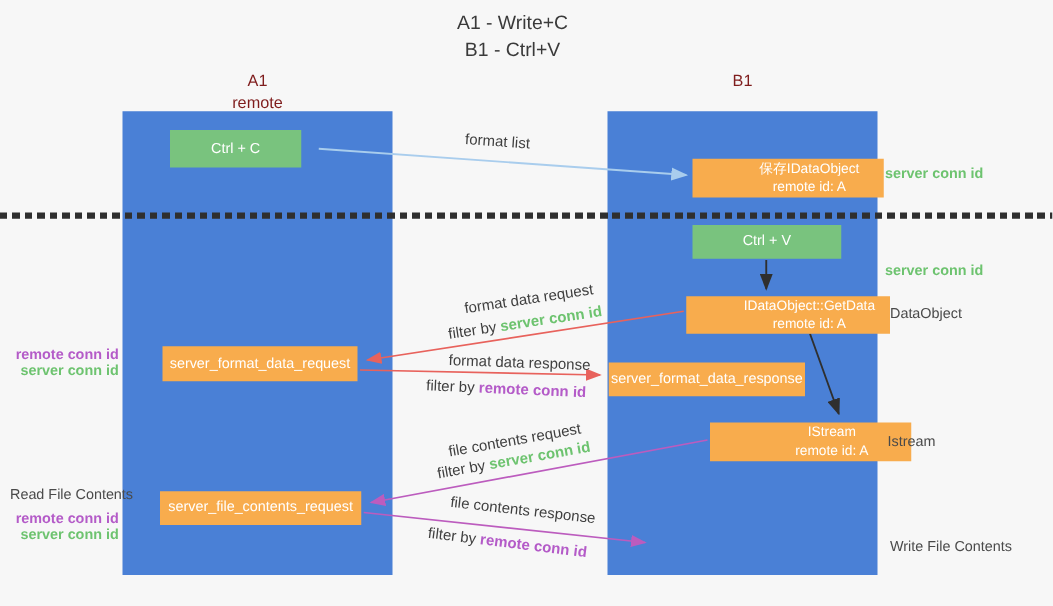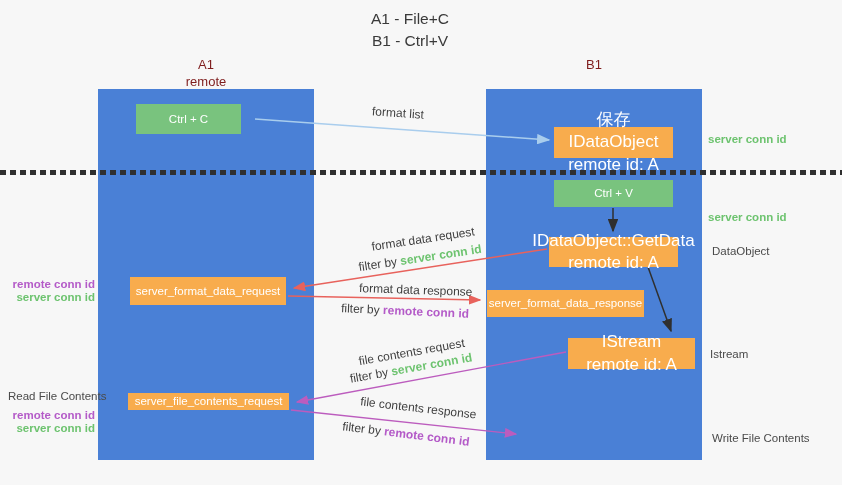--- a/index.html
+++ b/index.html
@@ -27,39 +27,39 @@
   .divider{
     left:0;top:170px;width:842px;height:5px;
     background:repeating-linear-gradient(90deg,var(--arrow-black,#2F2F2F) 0 6px,transparent 6px 10px);
   }
   .node{
     display:flex;flex-direction:column;align-items:center;justify-content:center;
     color:#fff;text-align:center;line-height:1.3;font-size:11.5px;
   }
   .node.orange{background:var(--node-orange,#F8AC4D);}
   .node.green{background:var(--node-green,#79C37E);}
-  .node.small{font-size:17px;}
+  .node.small{font-size:11px;padding-left:34px;}
   .flow-label{
     font-size:12px;color:var(--text-dark,#3F3F3F);white-space:nowrap;
   }
   .kw-green{color:var(--text-green,#6DC36F);font-weight:bold;}
   .kw-purple{color:var(--text-purple,#B45BC8);font-weight:bold;}
   .side-label{font-size:11.5px;white-space:nowrap;color:#4a4a4a;}
   .side-label.green{color:var(--text-green,#6DC36F);font-weight:bold;}
   .side-label.purple{color:var(--text-purple,#B45BC8);font-weight:bold;}
   .right-align{width:95px;text-align:right;left:0;}
   svg.arrows{left:0;top:0;pointer-events:none;}
 </style>
 </head>
 <body>
 
 <div class="canvas">
 
   <div class="abs title">
-    <div>A1 - File+C</div>
+    <div>A1 - Write+C</div>
     <div>B1 - Ctrl+V</div>
   </div>
 
   <div class="abs lane-header" style="left:146px;">
     <div>A1</div>
     <div>remote</div>
   </div>
   <div class="abs lane-header" style="left:534px;">
     <div>B1</div>
   </div>
@@ -117,21 +117,21 @@
 
   <div class="abs node orange" style="left:487px;top:290px;width:157px;height:27px;">
     <span>server_format_data_response</span>
   </div>
 
   <div class="abs node orange small" style="left:568px;top:338px;width:127px;height:31px;">
     <span>IStream</span>
     <span>remote id: A</span>
   </div>
 
-  <div class="abs node orange" style="left:128px;top:393px;width:161px;height:17px;">
+  <div class="abs node orange" style="left:128px;top:393px;width:161px;height:27px;">
     <span>server_file_contents_request</span>
   </div>
 
 
   <div class="abs flow-label" style="left:372px;top:106px;transform:rotate(4deg);">format list</div>
 
   <div class="abs flow-label" style="left:371px;top:232px;transform:rotate(-8.5deg);">format data request</div>
   <div class="abs flow-label" style="left:358px;top:251px;transform:rotate(-8.5deg);">
     <span>filter by </span><span class="kw-green">server conn id</span>
   </div>

